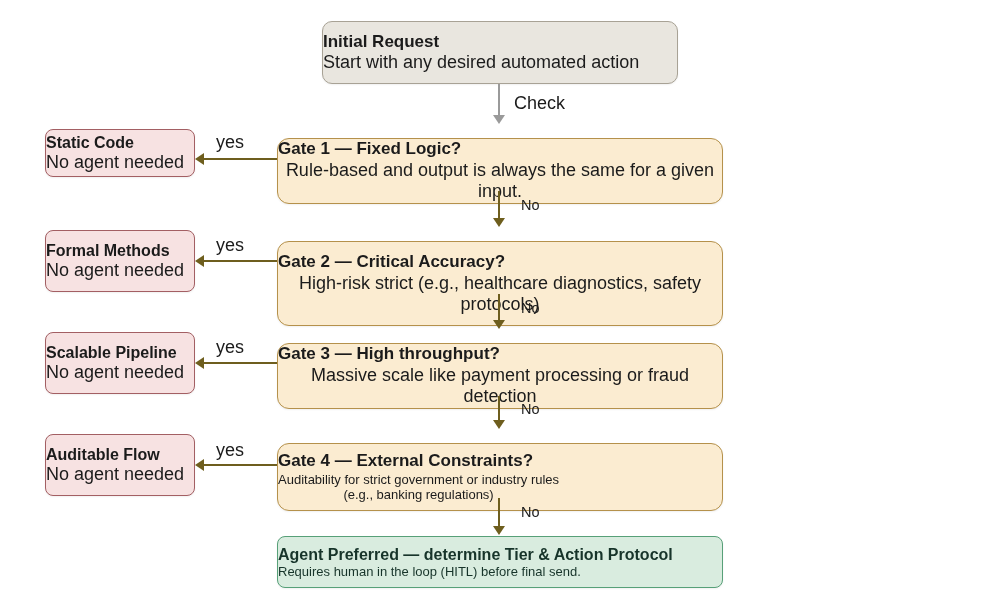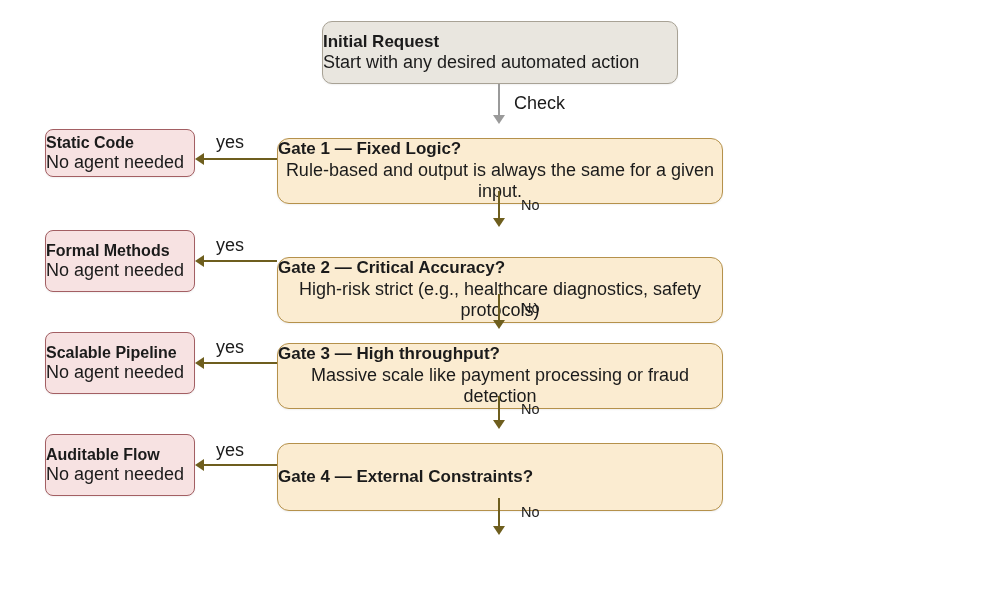--- a/index.html
+++ b/index.html
@@ -65,21 +65,21 @@
     <div class="title">Static Code</div>
     <div class="sub">No agent needed</div>
   </div>
   <div class="head-left" style="left:195px; top:153px;"></div>
   <div class="hline" style="left:204px; top:158px; width:73px;"></div>
   <div class="lbl" style="left:216px; top:132px;">yes</div>
   <div class="vline" style="left:498px; top:191px; height:28px;"></div>
   <div class="head-down" style="left:493px; top:218px;"></div>
   <div class="lbl no" style="left:521px; top:197px;">No</div>
 
-  <div class="node gate" style="top:244px; height:66px;">
+  <div class="node gate" style="top:228px; height:85px;">
     <div class="title">Gate 2 — Critical Accuracy?</div>
     <div class="sub">High-risk strict (e.g., healthcare diagnostics, safety protocols)</div>
   </div>
   <div class="node side" style="top:230px; height:62px;">
     <div class="title">Formal Methods</div>
     <div class="sub">No agent needed</div>
   </div>
   <div class="head-left" style="left:195px; top:255px;"></div>
   <div class="hline" style="left:204px; top:260px; width:73px;"></div>
   <div class="lbl" style="left:216px; top:235px;">yes</div>
@@ -97,26 +97,32 @@
   </div>
   <div class="head-left" style="left:195px; top:357px;"></div>
   <div class="hline" style="left:204px; top:362px; width:73px;"></div>
   <div class="lbl" style="left:216px; top:337px;">yes</div>
   <div class="vline" style="left:498px; top:396px; height:25px;"></div>
   <div class="head-down" style="left:493px; top:420px;"></div>
   <div class="lbl no" style="left:521px; top:401px;">No</div>
 
   <div class="node gate" style="top:430px; height:68px;">
     <div class="title">Gate 4 — External Constraints?</div>
+    <div class="sub" style="font-size:13px;">Auditability for strict government or industry rules
+(e.g., banking regulations)</div>
   </div>
   <div class="node side" style="top:434px; height:62px;">
     <div class="title">Auditable Flow</div>
     <div class="sub">No agent needed</div>
   </div>
   <div class="head-left" style="left:195px; top:459px;"></div>
   <div class="hline" style="left:204px; top:464px; width:73px;"></div>
   <div class="lbl" style="left:216px; top:440px;">yes</div>
   <div class="vline" style="left:498px; top:498px; height:29px;"></div>
   <div class="head-down" style="left:493px; top:526px;"></div>
   <div class="lbl no" style="left:521px; top:504px;">No</div>
 
+  <div class="node final">
+    <div class="title">Agent Preferred — determine Tier &amp; Action Protocol</div>
+    <div class="sub">Requires human in the loop (HITL) before final send.</div>
+  </div>
 
 </div>
 
 </body></html>

